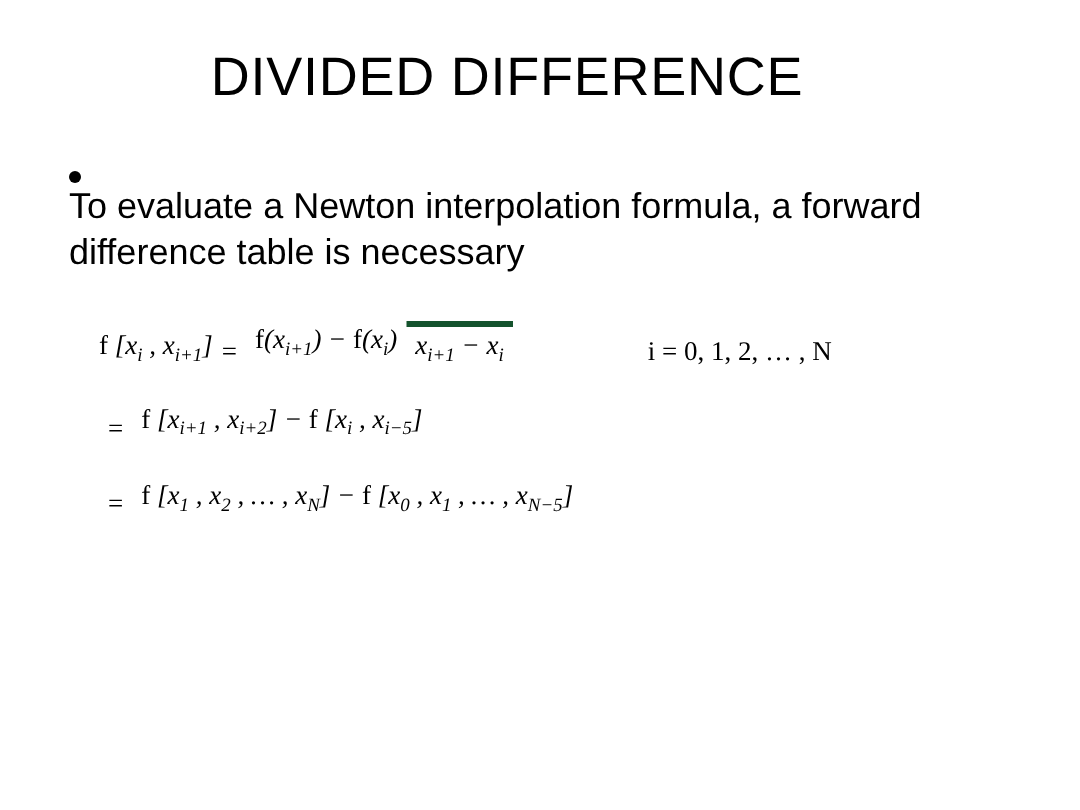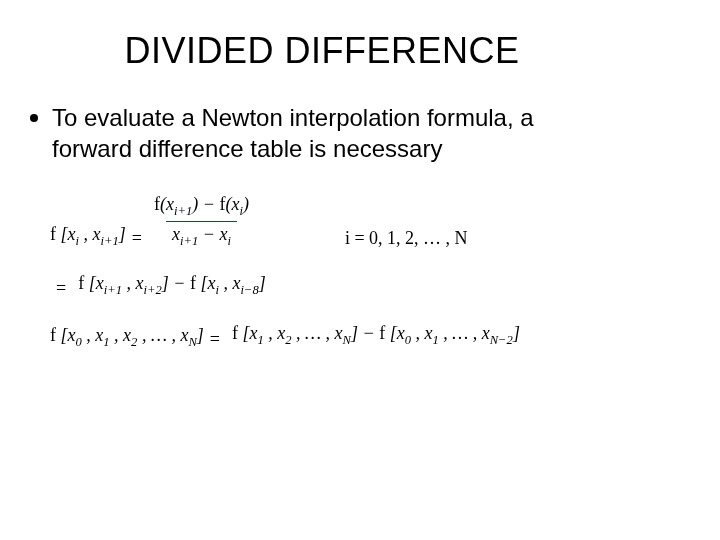--- a/index.html
+++ b/index.html
@@ -10,34 +10,36 @@
     background: #fff;
     font-family: Arial, Helvetica, sans-serif;
     color: #000;
   }
   .slide {
     width: 644px;
     height: 540px;
     position: relative;
     box-sizing: border-box;
     padding: 20px 30px;
+    margin-left: 16px;
   }
   .title {
     text-align: center;
     font-size: 36px;
     font-weight: normal;
     margin: 10px 0 30px 0;
     letter-spacing: 0.5px;
   }
   .bullet-row {
     display: flex;
     align-items: flex-start;
     font-size: 24px;
     line-height: 1.3;
     margin-bottom: 30px;
+    flex-direction: column;
   }
   .bullet-dot {
     width: 8px;
     height: 8px;
     background: #000;
     border-radius: 50%;
     margin-top: 12px;
     margin-right: 14px;
     flex-shrink: 0;
   }
@@ -57,31 +59,31 @@
   .lhs {
     font-style: italic;
     white-space: nowrap;
   }
   .eq {
     margin: 0 6px;
     font-style: normal;
   }
   .frac {
     display: inline-flex;
-    flex-direction: column;
+    flex-direction: row;
     align-items: center;
     vertical-align: middle;
     font-style: italic;
   }
   .frac .num {
     padding: 0 6px 2px 6px;
     white-space: nowrap;
   }
   .frac .den {
-    border-top: 1px solid #14532d;
+    border-top: 4px solid #14532d;
     padding: 2px 6px 0 6px;
     white-space: nowrap;
   }
   .side {
     margin-left: 90px;
     white-space: nowrap;
   }
   .sub {
     font-size: 0.7em;
     vertical-align: sub;
@@ -120,31 +122,28 @@
       </span>
       <span class="side">
         i = 0, 1, 2, … , N
       </span>
     </div>
 
     <div class="formula-row">
       <span class="eq">=</span>
       <span class="frac">
         <span class="num">
-          <span class="upright">f</span> [x<span class="sub">i+1</span> , x<span class="sub">i+2</span>] − <span class="upright">f</span> [x<span class="sub">i</span> , x<span class="sub">i−8</span>]
+          <span class="upright">f</span> [x<span class="sub">i+1</span> , x<span class="sub">i+2</span>] − <span class="upright">f</span> [x<span class="sub">i</span> , x<span class="sub">i−5</span>]
         </span>
       </span>
     </div>
 
     <div class="formula-row">
-      <span class="lhs">
-        <span class="upright">f</span> [x<span class="sub">0</span> , x<span class="sub">1</span> , x<span class="sub">2</span> , … , x<span class="sub">N</span>]
-      </span>
       <span class="eq">=</span>
       <span class="frac">
         <span class="num">
-          <span class="upright">f</span> [x<span class="sub">1</span> , x<span class="sub">2</span> , … , x<span class="sub">N</span>] − <span class="upright">f</span> [x<span class="sub">0</span> , x<span class="sub">1</span> , … , x<span class="sub">N−2</span>]
+          <span class="upright">f</span> [x<span class="sub">1</span> , x<span class="sub">2</span> , … , x<span class="sub">N</span>] − <span class="upright">f</span> [x<span class="sub">0</span> , x<span class="sub">1</span> , … , x<span class="sub">N−5</span>]
         </span>
       </span>
     </div>
 
   </div>
 </div>
 
 </body></html>

